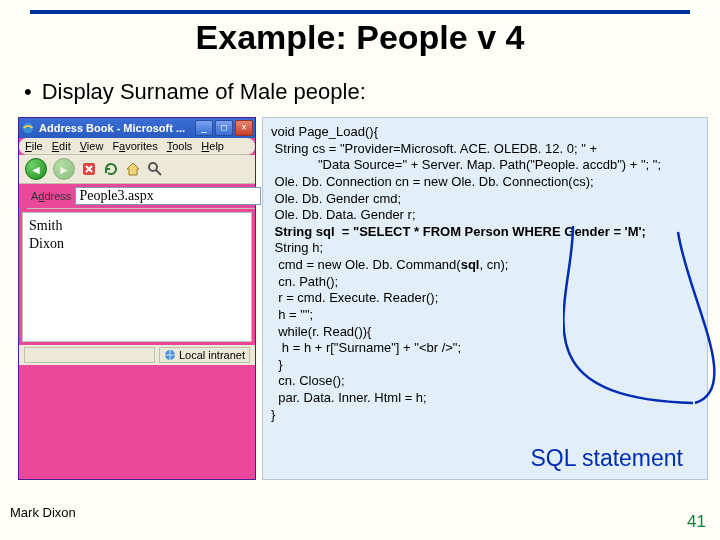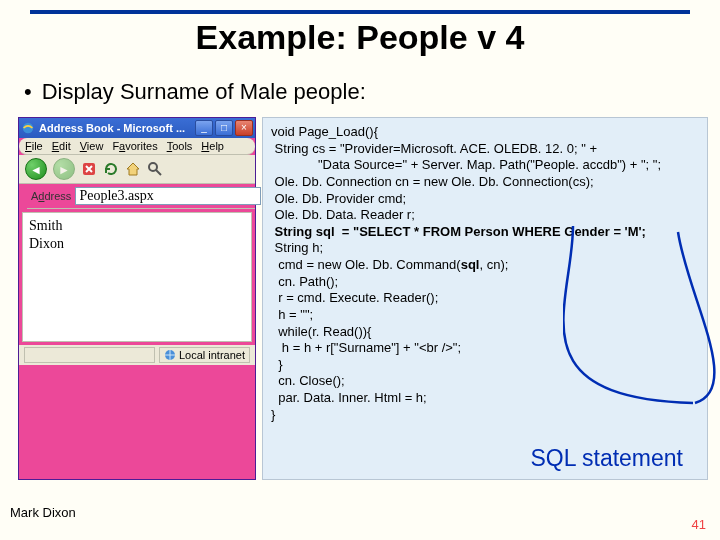--- a/index.html
+++ b/index.html
@@ -177,22 +177,22 @@
     position: absolute;
     left: 10px;
     bottom: 20px;
     font-size: 13px;
     color: #000;
   }
   .footer-right {
     position: absolute;
     right: 14px;
     bottom: 8px;
-    font-size: 13px;
-    color: #ef4444;
+    font-size: 17px;
+    color: #15803d;
   }
   .bold { font-weight: bold; }
 </style>
 </head>
 <body>
 
 <div class="top-rule"></div>
 <div class="title">Example: People v 4</div>
 
 <div class="bullet-row">
@@ -262,22 +262,22 @@
           </svg>
         <span>Local intranet</span>
       </div>
     </div>
   </div>
 
   <div class="codebox"><span>void Page_Load(){</span>
 <span> String cs = "Provider=Microsoft. ACE. OLEDB. 12. 0; " +</span>
 <span>             "Data Source=" + Server. Map. Path("People. accdb") + "; ";</span>
 <span> Ole. Db. Connection cn = new Ole. Db. Connection(cs);</span>
-<span> Ole. Db. Provider cmd;</span>
-<span> Ole. Db. Data. Reader r;</span>
+<span> Ole. Db. Gender cmd;</span>
+<span> Ole. Db. Data. Gender r;</span>
 <span class="bold"> String sql  = "SELECT * FROM Person WHERE Gender = 'M';</span>
 <span> String h;</span>
 <span>  cmd = new Ole. Db. Command(<span class="bold">sql</span>, cn);</span>
 <span>  cn. Path();</span>
 <span>  r = cmd. Execute. Reader();</span>
 <span>  h = "";</span>
 <span>  while(r. Read()){</span>
 <span>   h = h + r["Surname"] + "&lt;br /&gt;";</span>
 <span>  }</span>
 <span>  cn. Close();</span>

